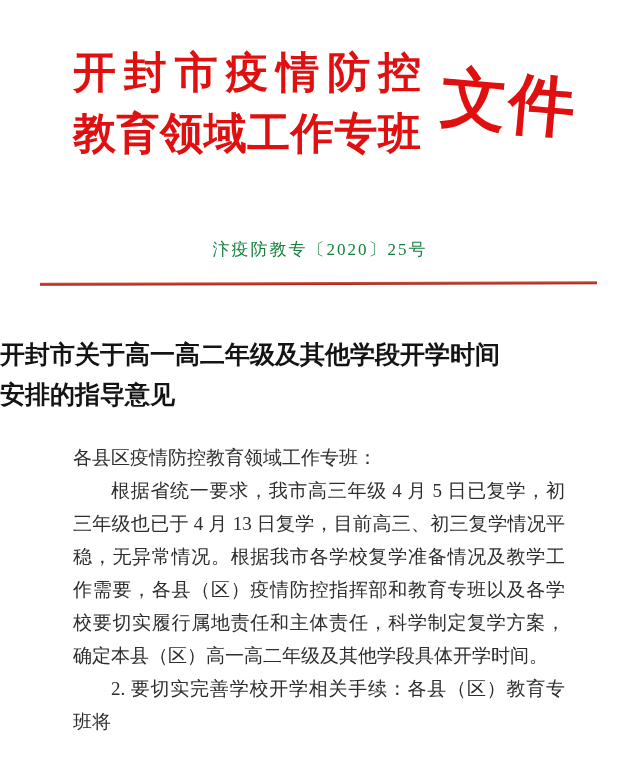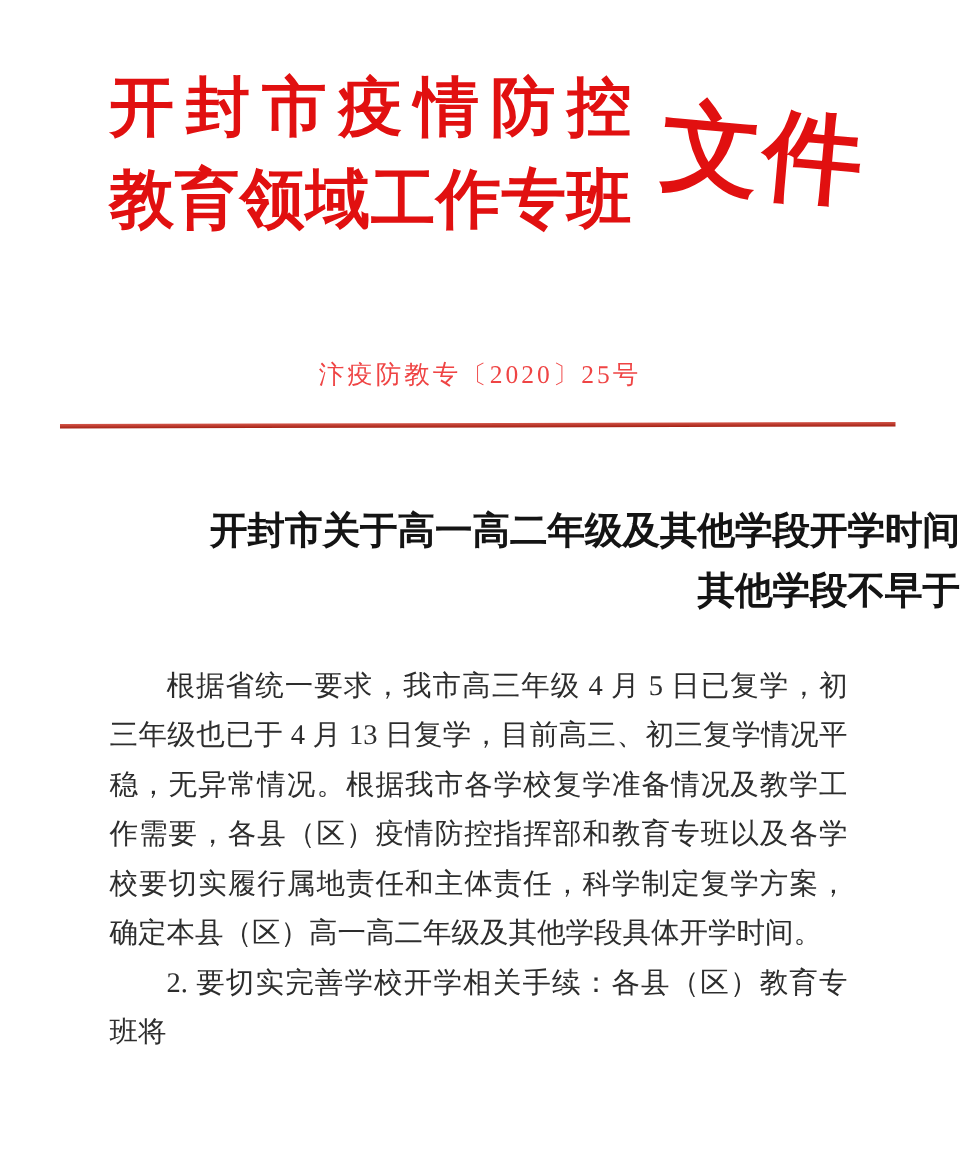--- a/index.html
+++ b/index.html
@@ -48,40 +48,40 @@
   
   .doc-number {
     position: absolute;
     top: 238px;
     left: 0;
     width: 100%;
     text-align: center;
     font-family: "Liberation Serif", serif;
     font-size: 17px;
     letter-spacing: 2px;
-    color: #ef4444;
+    color: #15803d;
   }
   
   .red-divider {
     position: absolute;
     top: 282px;
     left: 40px;
     width: 557px;
     height: 3px;
     background: linear-gradient(180deg, #d4564a 0%, #a31f12 100%);
     transform: rotate(-0.15deg);
   }
   
   .title {
     position: absolute;
     top: 334px;
     left: 0;
     width: 100%;
     margin: 0;
-    text-align: right;
+    text-align: left;
     font-family: "Liberation Sans", sans-serif;
     font-weight: bold;
     font-size: 25px;
     line-height: 40px;
     color: #141414;
   }
   .title span { display: block; }
   
   .body-text {
     position: absolute;
@@ -132,23 +132,24 @@
     </div>
     <div class="doc-type">文件</div>
   </div>
 
   <div class="doc-number">汴疫防教专〔2020〕25号</div>
 
   <div class="red-divider"></div>
 
   <h1 class="title">
     <span>开封市关于高一高二年级及其他学段开学时间</span>
-    <span>其他学段不早于</span>
+    <span>安排的指导意见</span>
   </h1>
 
   <div class="body-text">
+    <p class="salutation">各县区疫情防控教育领域工作专班：</p>
     <div>
         <p class="para">根据省统一要求，我市高三年级 4 月 5 日已复学，初三年级也已于 4 月 13 日复学，目前高三、初三复学情况平稳，无异常情况。根据我市各学校复学准备情况及教学工作需要，各县（区）疫情防控指挥部和教育专班以及各学校要切实履行属地责任和主体责任，科学制定复学方案，确定本县（区）高一高二年级及其他学段具体开学时间。</p>
         <p class="para">2. 要切实完善学校开学相关手续：各县（区）教育专班将</p>
       </div>
   </div>
 
 </div>
 
 </body></html>

